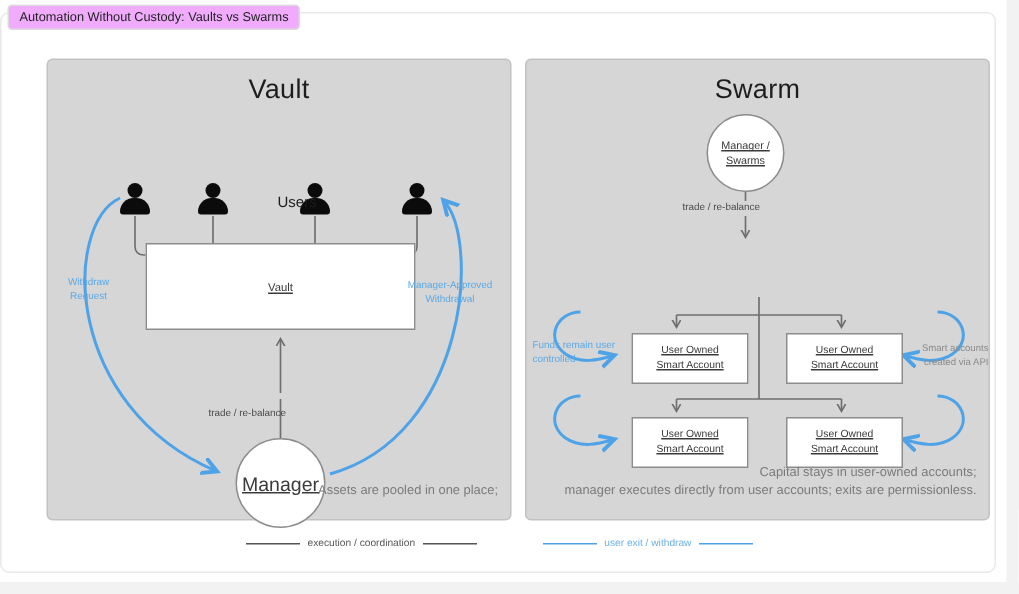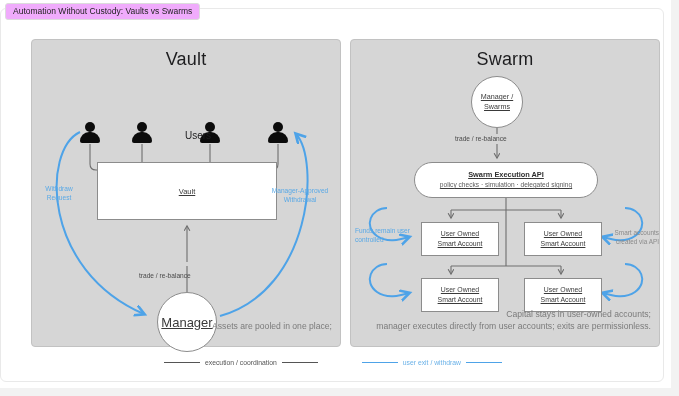--- a/index.html
+++ b/index.html
@@ -268,24 +268,20 @@
 
         <path d="M36,168 C20,168 12,186 26,196 C36,203 48,200 58,197" fill="none" stroke="#4ea3e8" stroke-width="2" marker-end="url(#sArrowBlue)"></path>
 
         <path d="M274,168 C290,168 298,186 284,196 C274,203 262,200 252,197" fill="none" stroke="#4ea3e8" stroke-width="2" marker-end="url(#sArrowBlue)"></path>
 
         <path d="M36,224 C20,224 12,242 26,252 C36,259 48,256 58,253" fill="none" stroke="#4ea3e8" stroke-width="2" marker-end="url(#sArrowBlue)"></path>
 
         <path d="M274,224 C290,224 298,242 284,252 C274,259 262,256 252,253" fill="none" stroke="#4ea3e8" stroke-width="2" marker-end="url(#sArrowBlue)"></path>
       </svg>
 
-      <div class="node-box api-box">
-        <span class="api-title">Swarm Execution API</span>
-        <span class="api-sub">policy checks · simulation · delegated signing</span>
-      </div>
 
       <div class="node-box sa-box" id="sa-1">
         <span>User Owned</span>
         <span>Smart Account</span>
       </div>
       <div class="node-box sa-box" id="sa-2">
         <span>User Owned</span>
         <span>Smart Account</span>
       </div>
       <div class="node-box sa-box" id="sa-3">

